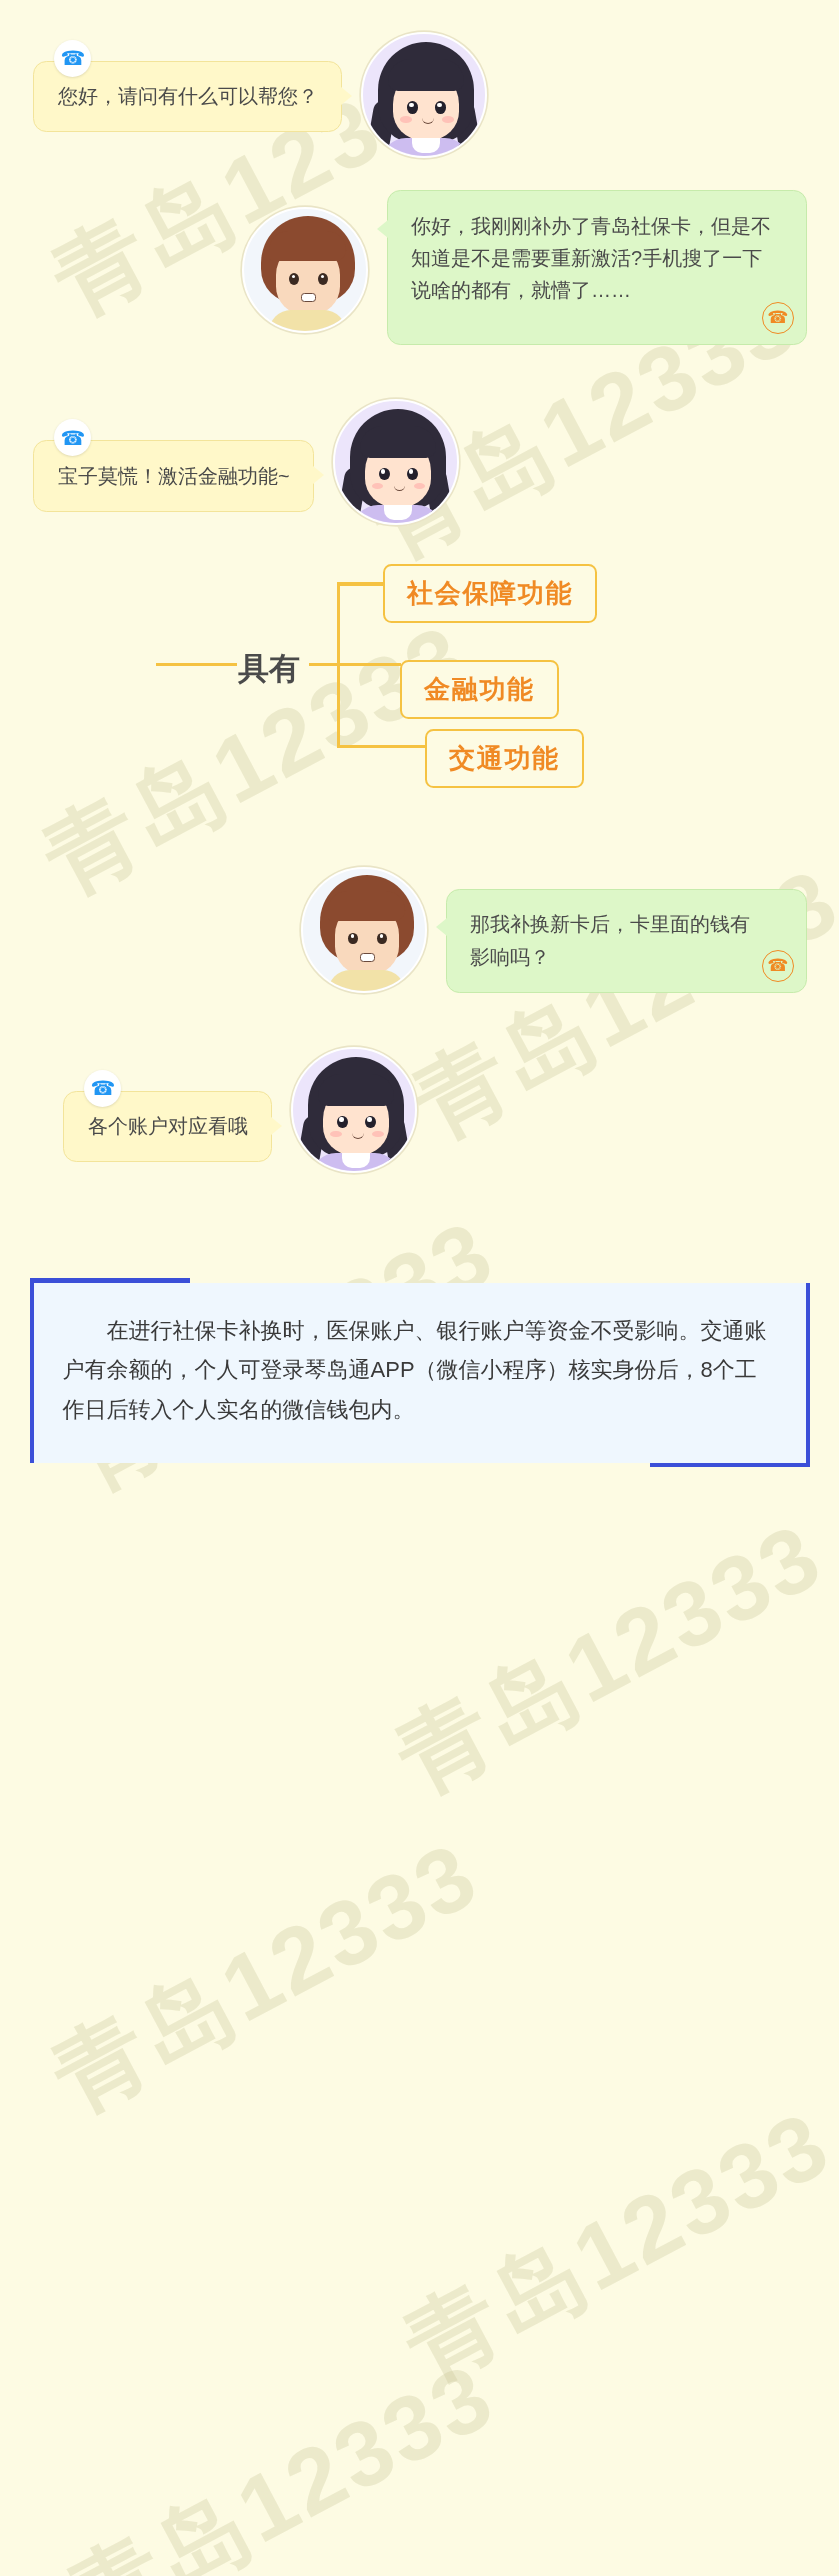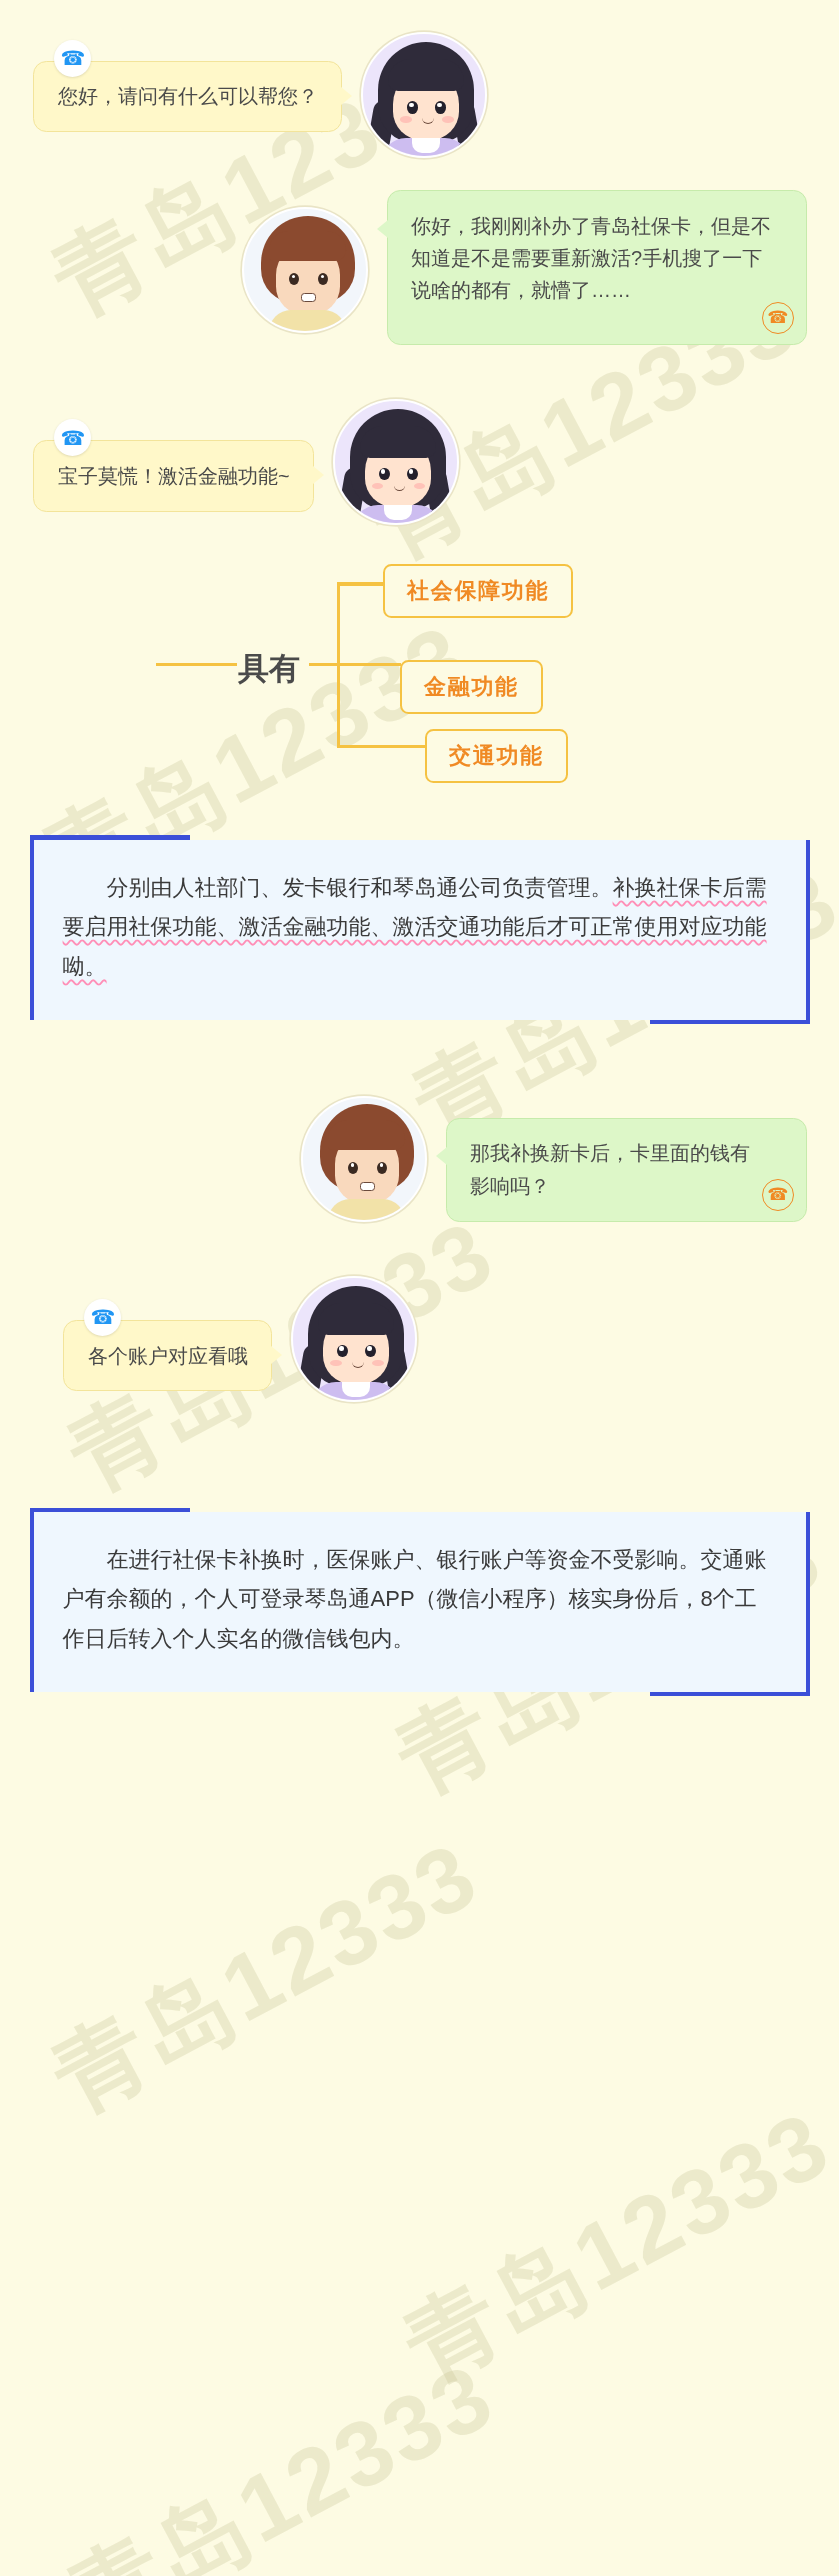--- a/index.html
+++ b/index.html
@@ -178,21 +178,21 @@
     font-size: 31px; font-weight: bold; color: #4a4a4a;
   }
   .diag-node {
     position: absolute;
     border: 2.5px solid #f5c242;
     border-radius: 8.4px;
     background: #fdfbe3;
     padding: 10px 22px;
     color: #f08a24;
     font-weight: bold;
-    font-size: 22px;
+    font-size: 26px;
     letter-spacing: 1.7px;
   }
   .diag-n1 { left: 353px; top: 0px; }
   .diag-n2 { left: 370px; top: 96px; }
   .diag-n3 { left: 395px; top: 165px; }
   .diag-line { position: absolute; background: #f5c242; }
 
   
   .panel {
     position: relative;
@@ -313,25 +313,20 @@
     <div class="diag-line" style="left:307px; top:18.5px; width:3.4px; height:165px;"></div>
     <div class="diag-line" style="left:307px; top:18.5px; width:47px; height:3.4px;"></div>
     <div class="diag-line" style="left:307px; top:99px; width:64px; height:3.4px;"></div>
     <div class="diag-line" style="left:307px; top:181px; width:89px; height:3.4px;"></div>
 
     <div class="diag-node diag-n1">社会保障功能</div>
     <div class="diag-node diag-n2">金融功能</div>
     <div class="diag-node diag-n3">交通功能</div>
   </div>
 
-  <div class="panel" style="margin-top:49px;">
-    <p>
-      <span>分别由人社部门、发卡银行和琴岛通公司负责管理。</span><span class="wavy">补换社保卡后需要启用社保功能、激活金融功能、激活交通功能后才可正常使用对应功能呦。</span>
-    </p>
-  </div>
 
   <div class="spacer-lg"></div>
 
   <div class="row right">
     <div class="avatar user" style="margin-right:18.5px;">
       <div class="us-hair"></div>
       <div class="us-neck"></div>
       <div class="us-face"></div>
       <div class="us-bang"></div>
       <div class="us-eye l"></div>

